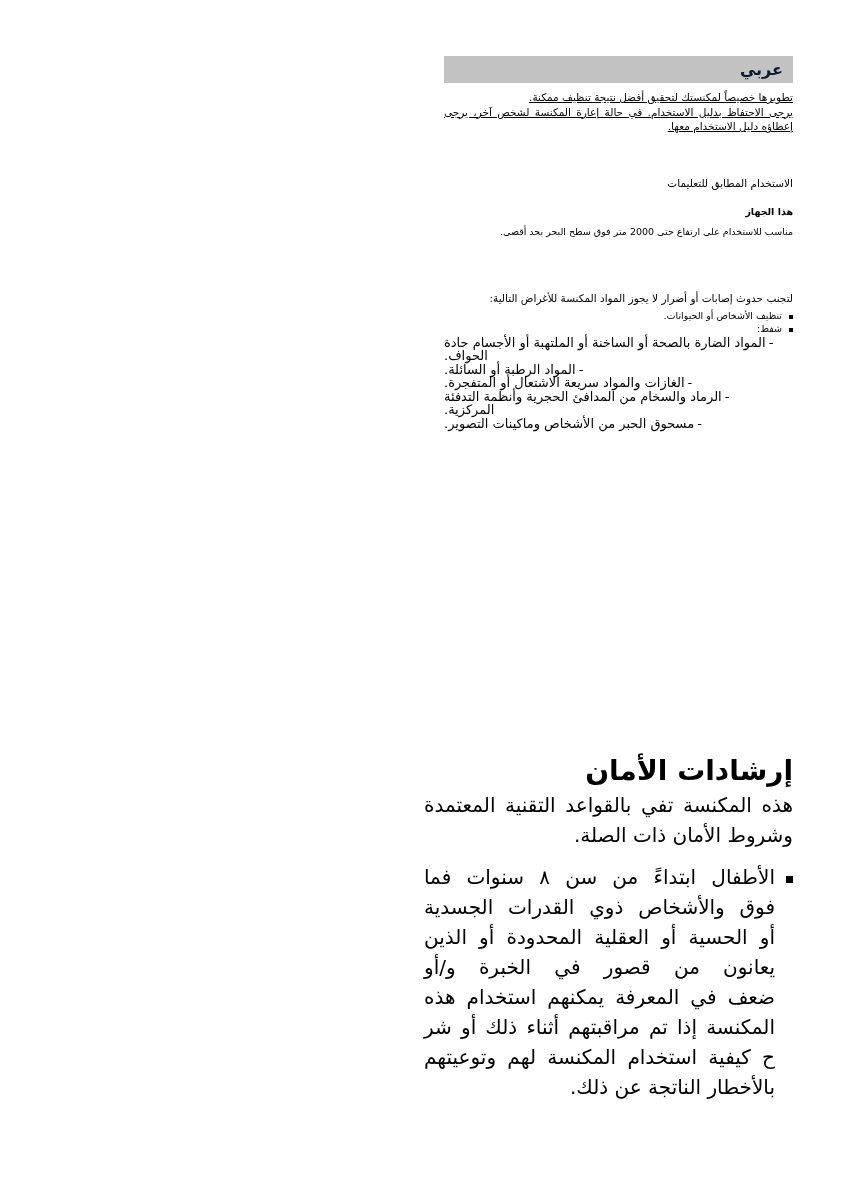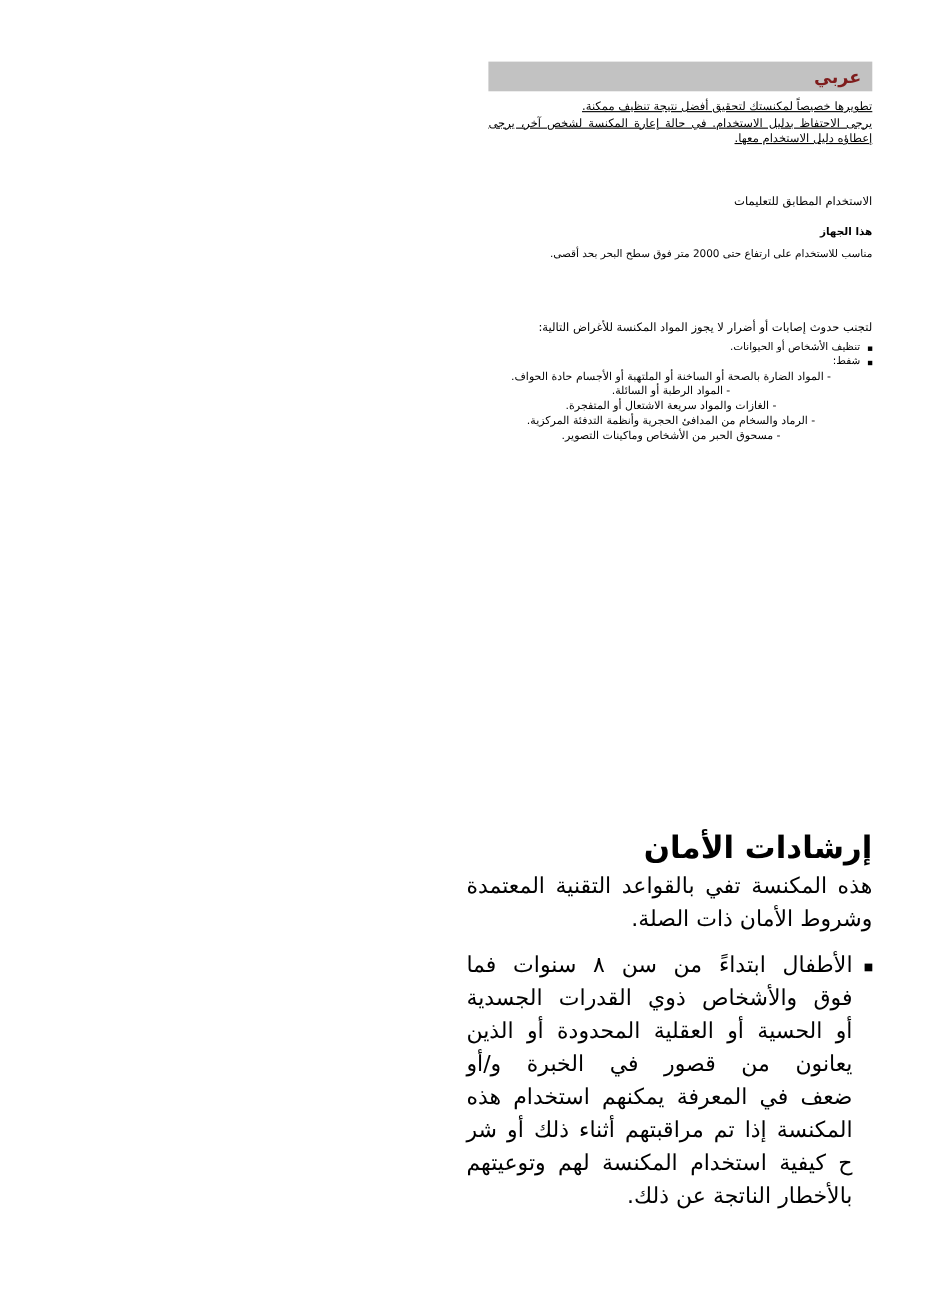--- a/index.html
+++ b/index.html
@@ -34,21 +34,21 @@
   }
 
   .lang-bar {
     background: #c2c2c2;
     height: 27px;
     line-height: 27px;
     padding: 0 10px 0 0;
     box-sizing: border-box;
     font-size: 16px;
     font-weight: bold;
-    color: #7f1d1d;
+    color: #0f172a;
     letter-spacing: 0;
   }
 
   .intro {
     margin-top: 7px;
     font-size: 10.5px;
     line-height: 14.5px;
     text-align: justify;
     text-align-last: right;
     direction: rtl;
@@ -108,23 +108,23 @@
     background: #000;
   }
 
   ul.dash-list {
     list-style: none;
     margin: 0;
     padding: 0;
     direction: rtl;
   }
   ul.dash-list > li {
-    font-size: 10px;
+    font-size: 13px;
     line-height: 13.5px;
-    text-align: center;
+    text-align: left;
     direction: rtl;
     padding-right: 6px;
   }
   ul.dash-list > li .dash { margin-left: 3px; }
 
   
   .bottom-col {
     position: absolute;
     left: 424px;
     top: 756px;

